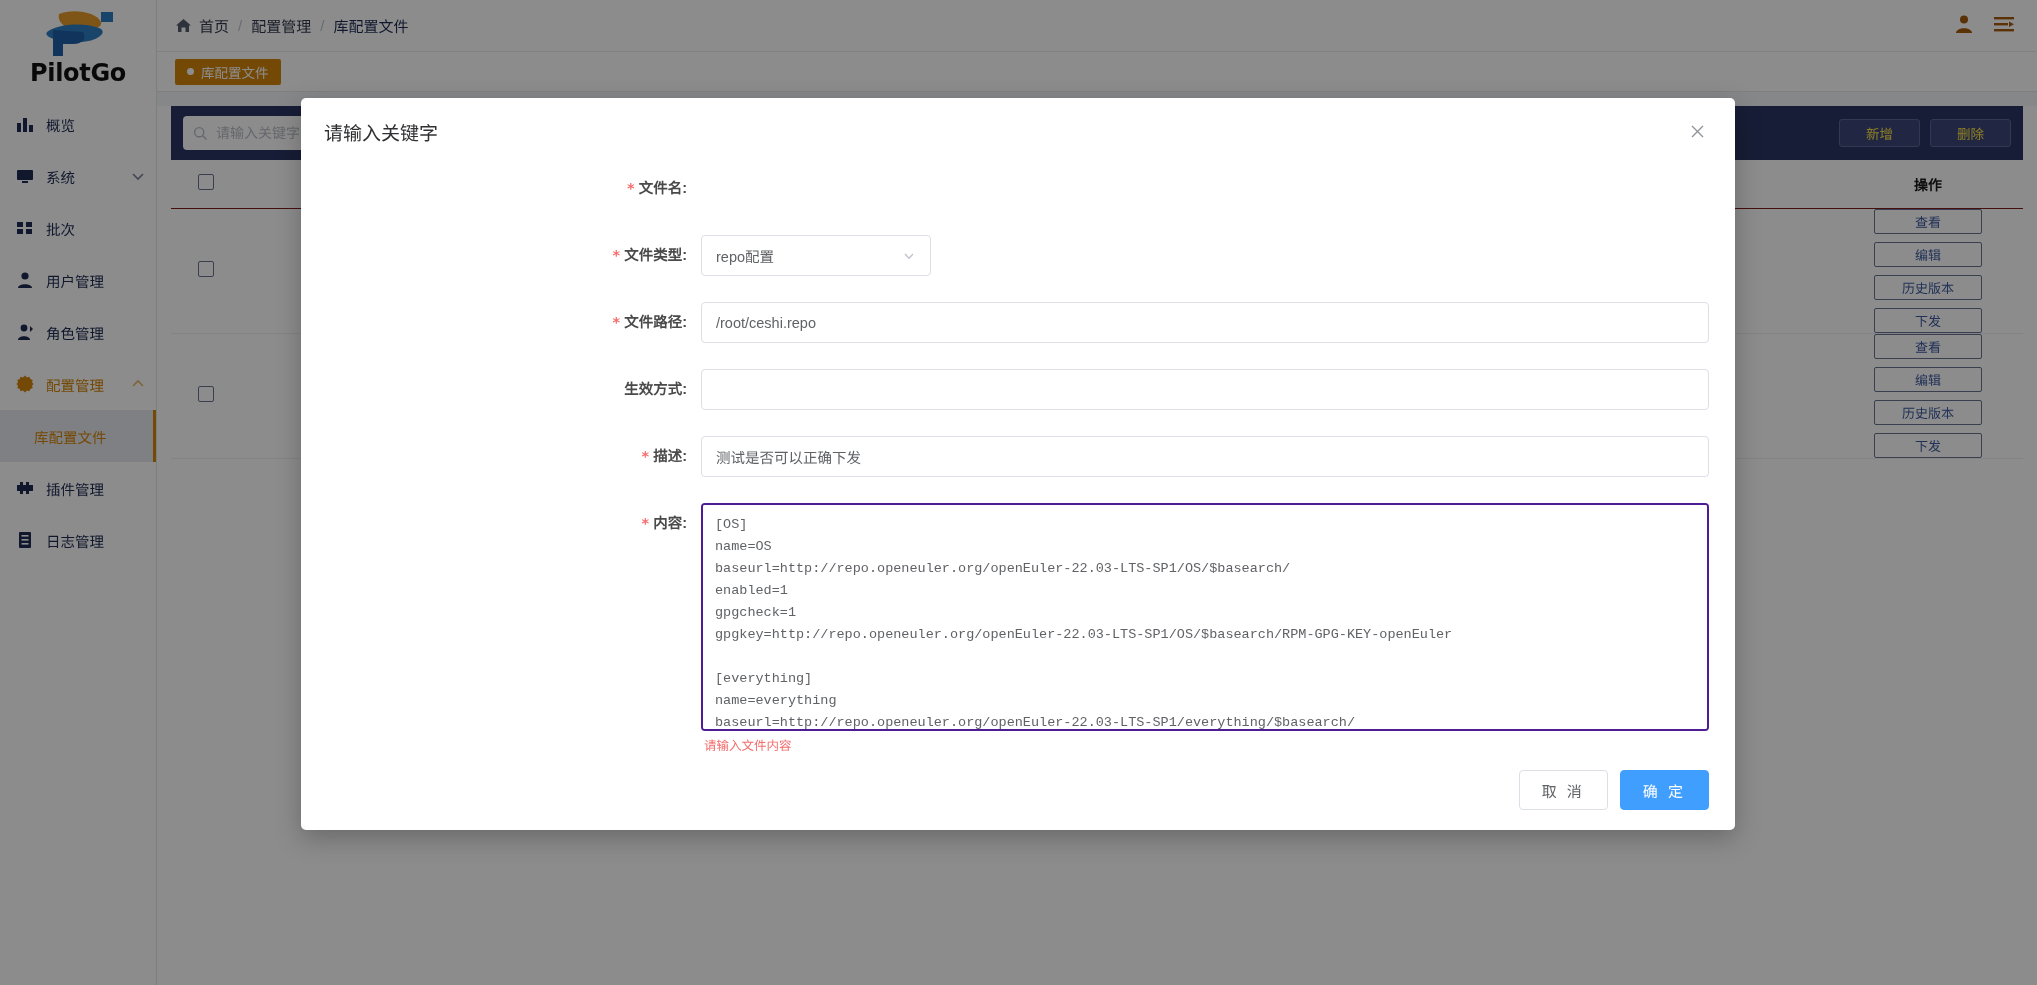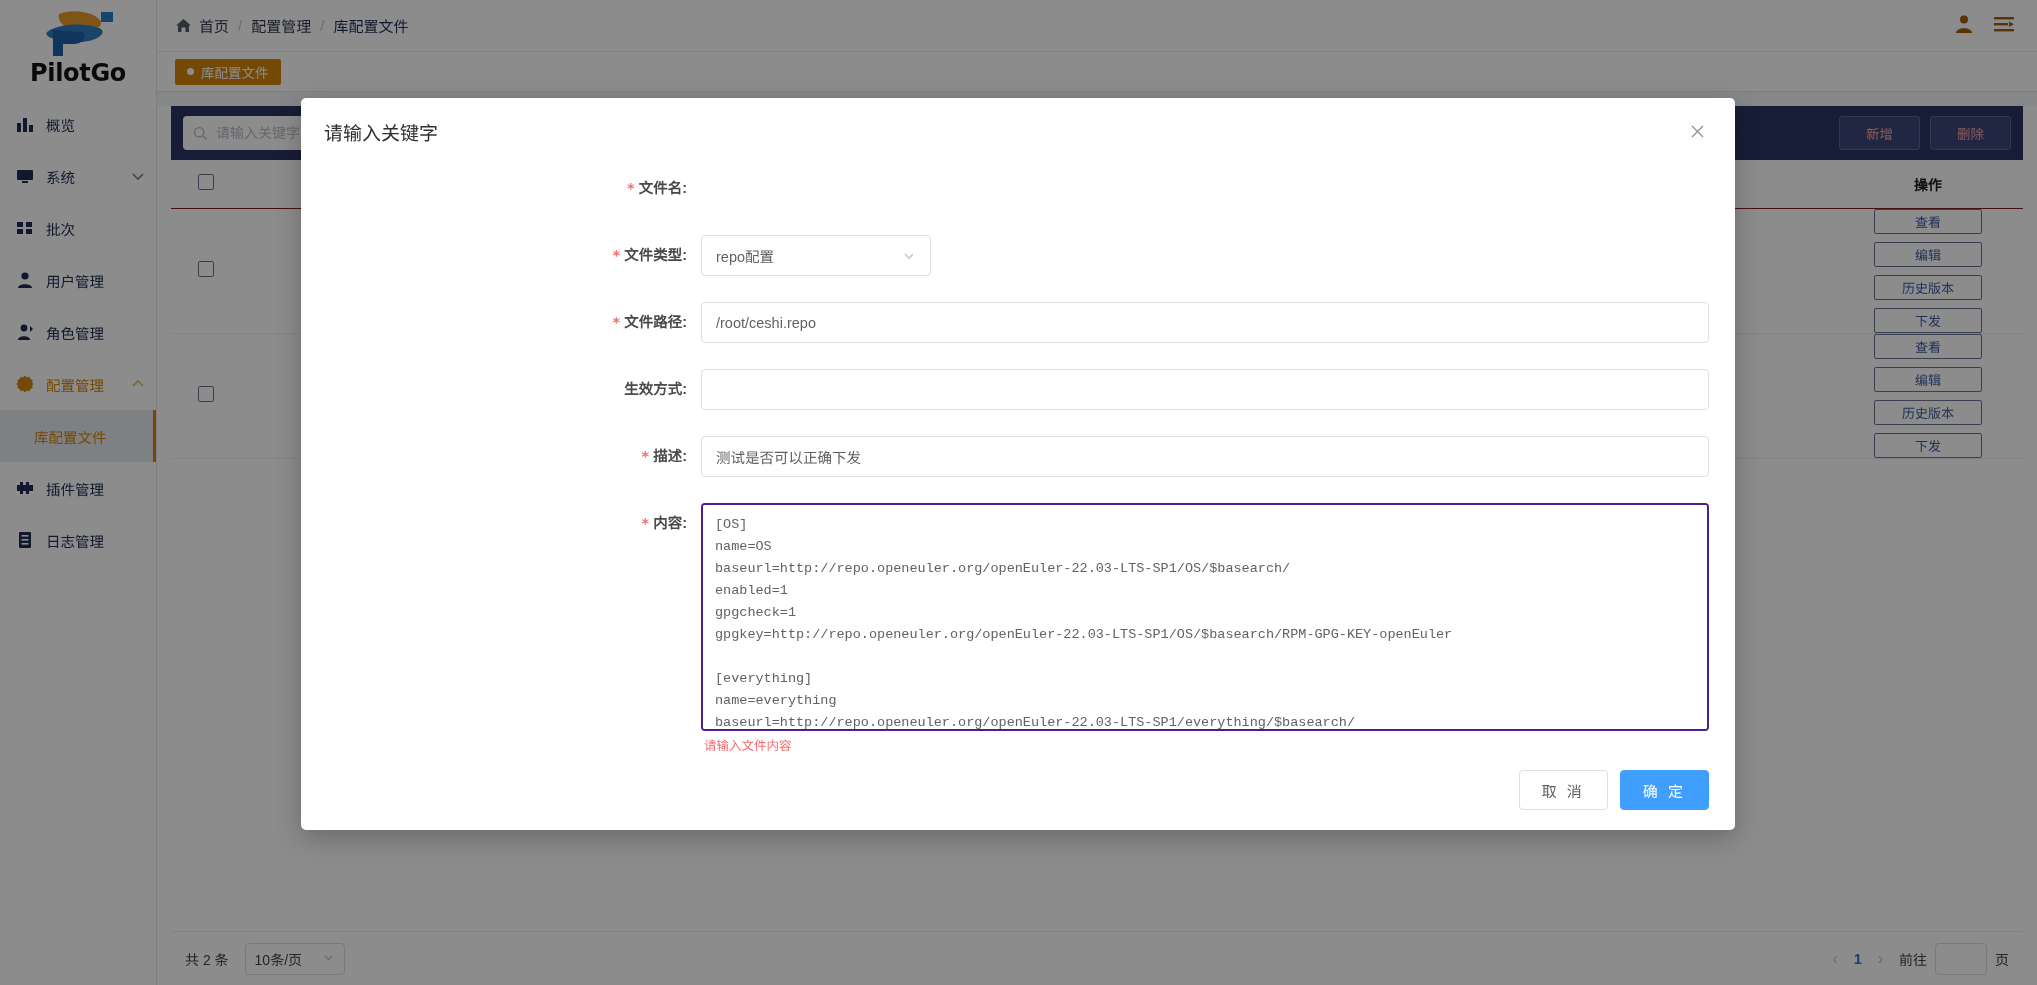--- a/index.html
+++ b/index.html
@@ -168,26 +168,26 @@
     outline: none;
     font-size: 14px;
     color: #444;
     width: 100%;
     font-family: "Liberation Sans", sans-serif;
     background: transparent;
   }
   .search-input::placeholder { color: #b8bcc6; }
   .toolbar-right { margin-left: auto; display: flex; gap: 10px; }
   .tb-btn {
-    height: 34px;
+    height: 28px;
     min-width: 54px;
     padding: 0 26px;
     background: #3c4878;
     border: 1px solid #5b6694;
-    color: #fca5a5;
+    color: #fde047;
     font-size: 13.5px;
     border-radius: 3px;
     cursor: pointer;
     font-family: "Liberation Sans", sans-serif;
   }
 
   
   .tbl { width: 100%; border-collapse: collapse; margin: 0 14px; width: calc(100% - 28px); }
   .tbl thead th {
     height: 48px;
@@ -586,41 +586,20 @@
                 <button class="op-btn">历史版本</button>
                 <button class="op-btn">下发</button>
               </div>
             </td>
           </tr>
         </tbody>
       </table>
 
       <div style="flex:1"></div>
 
-      <div class="pager">
-        <span class="pg-total">共 2 条</span>
-        <div class="pg-select">
-          <span>10条/页</span>
-          <span>
-            <svg width="13" height="13" viewBox="0 0 13 13">
-                <path d="M3 5 L6.5 8.5 L10 5" stroke="#c0c4cc" stroke-width="1.3" fill="none"></path>
-              </svg>
-          </span>
-        </div>
-        <div class="pg-right">
-          <span class="pg-arrow">‹</span>
-          <span class="pg-num">1</span>
-          <span class="pg-arrow">›</span>
-          <div class="pg-jump">
-            <span>前往</span>
-            <input class="pg-jump-input" style="">
-            <span>页</span>
-          </div>
-        </div>
-      </div>
     </div>
   </div>
 
   <div class="overlay"></div>
 
   <div class="modal">
     <div class="modal-header">
       <div class="modal-title">请输入关键字</div>
       <div class="modal-close">
         <svg width="15" height="15" viewBox="0 0 15 15">

